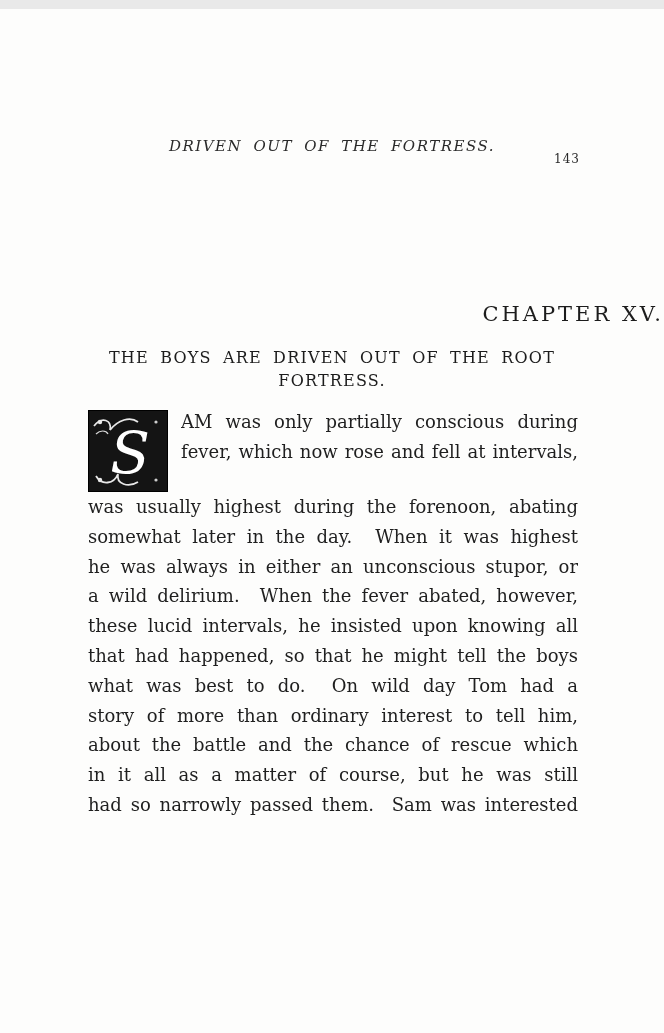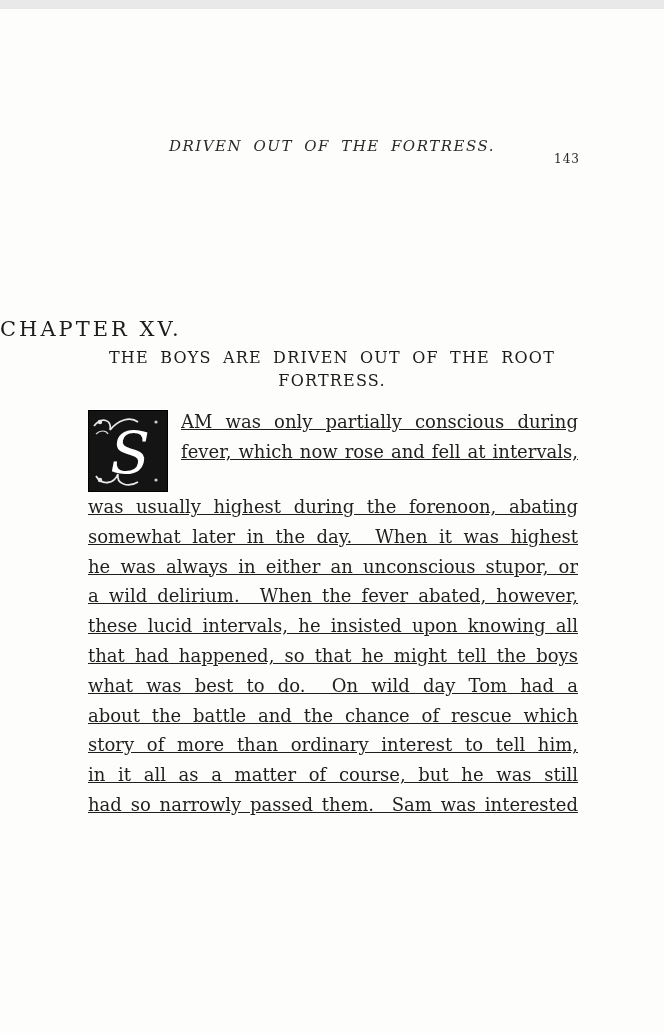--- a/index.html
+++ b/index.html
@@ -36,25 +36,25 @@
   .page-number {
     position: absolute;
     right: -4px;
     top: 15px;
     font-size: 12px;
     letter-spacing: 1px;
     color: #2a2a2a;
   }
   .chapter-title {
     position: absolute;
-    top: 308px;
+    top: 293px;
     left: 0;
     width: 100%;
     margin: 0;
-    text-align: left;
+    text-align: right;
     font-size: 21px;
     font-weight: normal;
     letter-spacing: 3px;
     color: #1c1c1c;
   }
   .chapter-subtitle {
     position: absolute;
     top: 337px;
     left: 88px;
     width: 488px;
@@ -87,21 +87,20 @@
   .opening-lines {
     flex: 1 1 auto;
     min-width: 0;
   }
   .tline {
     text-align: justify;
     text-align-last: justify;
     white-space: pre-wrap;
     height: 29.8px;
     overflow: hidden;
-    text-decoration: underline;
   }
 </style>
 </head>
 <body>
 
 <div class="page">
 
   <div class="running-header">
     <span class="running-header-title">DRIVEN OUT OF THE FORTRESS.</span>
     <span class="page-number">143</span>
@@ -136,20 +135,20 @@
       </div>
     </div>
 
     <div class="tline">was usually highest during the forenoon, abating</div>
     <div class="tline">somewhat later in the day.  When it was highest</div>
     <div class="tline">he was always in either an unconscious stupor, or</div>
     <div class="tline">a wild delirium.  When the fever abated, however,</div>
     <div class="tline">these lucid intervals, he insisted upon knowing all</div>
     <div class="tline">that had happened, so that he might tell the boys</div>
     <div class="tline">what was best to do.  On wild day Tom had a</div>
+    <div class="tline">story of more than ordinary interest to tell him,</div>
     <div class="tline">about the battle and the chance of rescue which</div>
-    <div class="tline">story of more than ordinary interest to tell him,</div>
     <div class="tline">in it all as a matter of course, but he was still</div>
     <div class="tline">had so narrowly passed them.  Sam was interested</div>
 
   </div>
 
 </div>
 
 </body></html>

